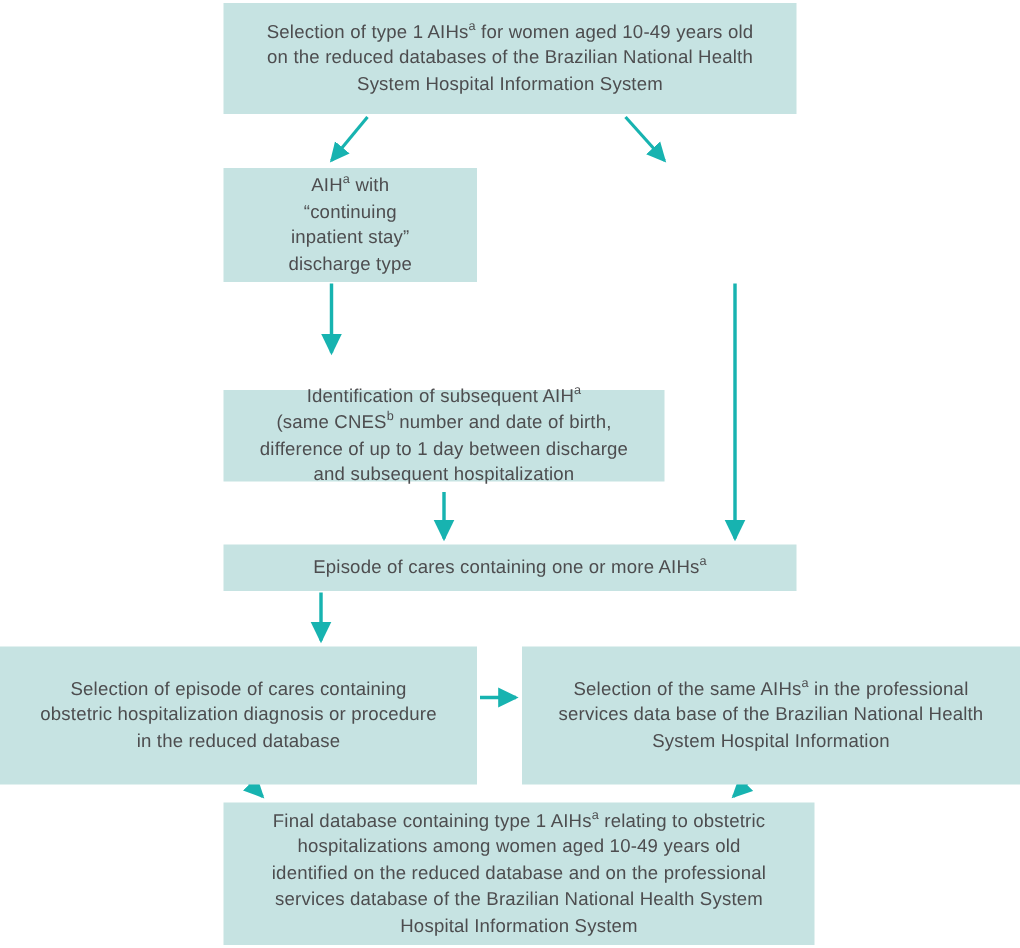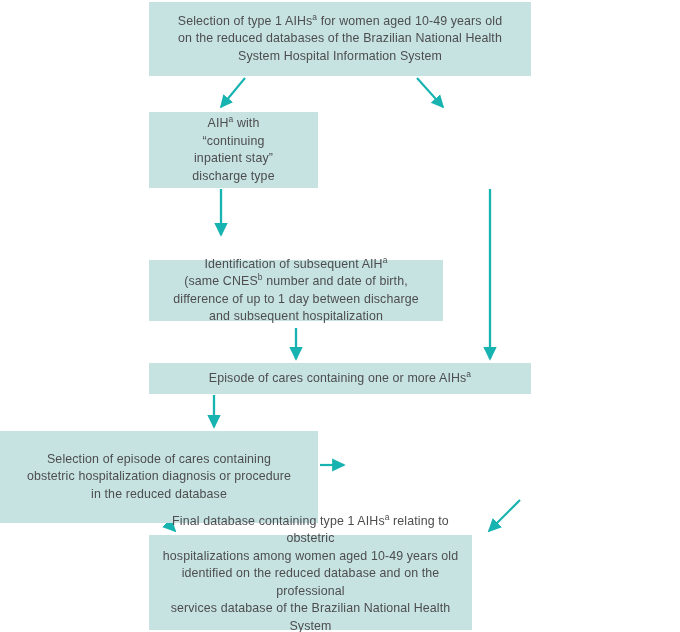--- a/index.html
+++ b/index.html
@@ -50,21 +50,21 @@
   }
 
   
   #box-source        { left: 149px; top: 2px;   width: 382px; height: 74px; text-align: center; }
   #box-continuing    { left: 149px; top: 112px; width: 169px; height: 76px; }
   #box-routine       { left: 313px; top: 112px; width: 218px; height: 76px; }
   #box-identif       { left: 149px; top: 240px; width: 294px; height: 61px; margin-top: 20px; }
   #box-episode       { left: 149px; top: 363px; width: 382px; height: 31px; }
   #box-obstetric     { left: 0px;   top: 431px; width: 318px; height: 92px; }
   #box-professional  { left: 348px; top: 431px; width: 332px; height: 92px; }
-  #box-final         { left: 149px; top: 535px; width: 323px; height: 95px; }
+  #box-final         { left: 149px; top: 535px; width: 394px; height: 95px; }
 
   #arrow-layer {
     position: absolute;
     left: 0;
     top: 0;
     width: 680px;
     height: 632px;
     pointer-events: none;
   }
 </style>
@@ -113,18 +113,21 @@
   </div>
 
   <div class="fc-box" id="box-episode">
     <span class="txt">Episode of cares containing one or more AIHs<sup>a</sup></span>
   </div>
 
   <div class="fc-box" id="box-obstetric">
     <span class="txt">Selection of episode of cares containing<br>obstetric hospitalization diagnosis or procedure<br>in the reduced database</span>
   </div>
 
+  <div class="fc-box" id="box-professional">
+    <span class="txt">Selection of the same AIHs<sup>a</sup> in the professional<br>services data base of the Brazilian National Health<br>System Hospital Information</span>
+  </div>
 
   <div class="fc-box" id="box-final">
     <span class="txt">Final database containing type 1 AIHs<sup>a</sup> relating to obstetric<br>hospitalizations among women aged 10-49 years old<br>identified on the reduced database and on the professional<br>services database of the Brazilian National Health System<br>Hospital Information System</span>
   </div>
 
 </div>
 
 </body></html>

